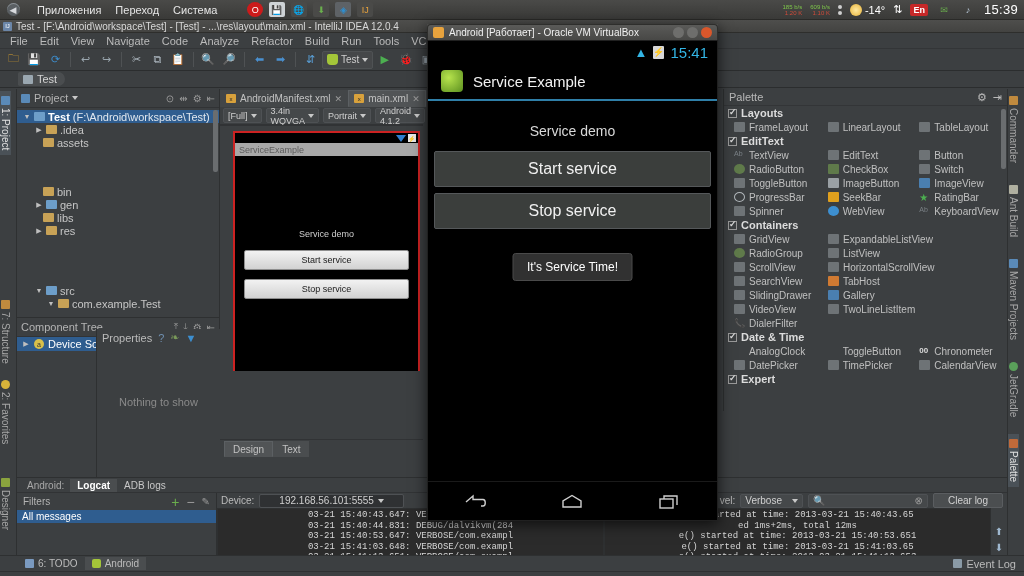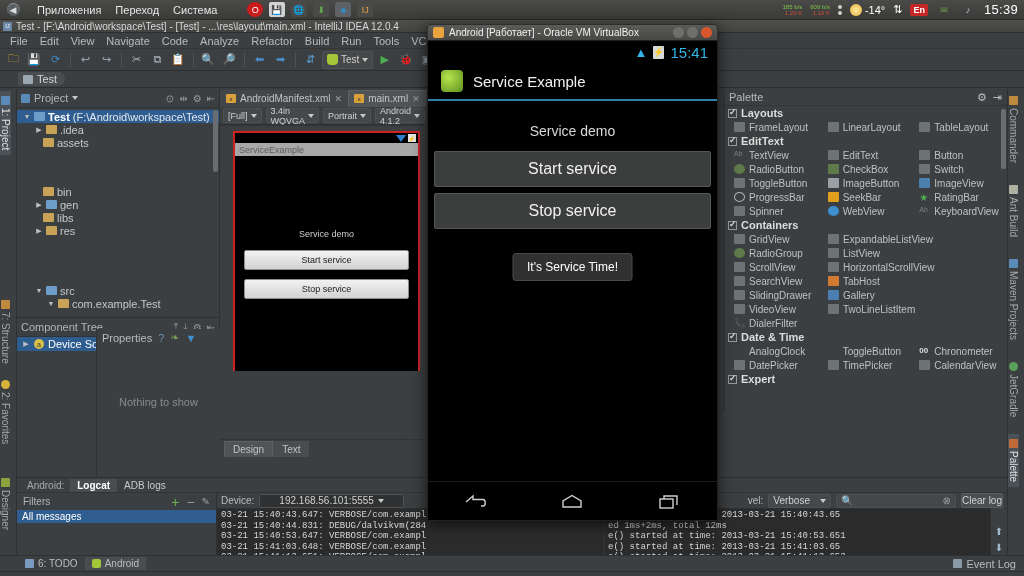--- a/index.html
+++ b/index.html
@@ -159,39 +159,39 @@
   .pal-scroll { position:absolute; right:1px; top:20px; width:5px; height:60px; background:#6a6d6f; border-radius:2px;}
 
   
   .logcat { position:absolute; left:17px; top:388px; width:990px; height:78px;
      background:#3c3f41; border-top:1px solid #2e3031; }
   .lc-tabs { height:15px; display:flex; align-items:center; gap:0; padding-left:4px;
      background:#3c3f41; border-bottom:1px solid #313335;}
   .lc-lbl { font-size:10px; color:#a8a8a8; padding:0 6px; }
   .lc-tab { font-size:10px; color:#c8c8c8; padding:1px 7px; }
   .lc-tab.active { background:#4a4d4f; color:#fff; font-weight:bold;}
-  .lc-main { display:flex; height:63px; }
+  .lc-main { display:flex; height:63px;text-align:center; }
   .lc-filters { width:200px; border-right:1px solid #2e3031; }
   .lcf-head { height:17px; display:flex; align-items:center; padding:0 6px; font-size:10px; color:#b4b4b4;}
   .lcf-acts { margin-left:auto; display:flex; align-items:center; gap:7px; }
   .plus { color:#6aaf4d; font-size:14px; line-height:10px;}
   .minus { color:#9a9a9a; font-size:14px; line-height:10px;}
   .pencil { color:#9a9a9a; font-size:10px; }
   .lcf-sel { height:13px; background:#2f5d8f; color:#fff; font-size:10px;
      display:flex; align-items:center; padding-left:5px; }
   .lc-right { flex:1; display:flex; flex-direction:column; }
   .lc-bar { height:17px; display:flex; align-items:center; gap:5px; padding:0 4px; font-size:10px; }
   .dev-combo { display:flex;align-items:center;gap:4px; height:14px; padding:0 19px;
      border:1px solid #4e5154; background:#2f3133; border-radius:2px; font-size:10px; color:#d0d0d0;}
   .lvl-combo { display:flex;align-items:center;gap:10px; height:14px; padding:0 4px;
      border:1px solid #4e5154; background:#45484a; border-radius:2px; font-size:10px; color:#d0d0d0;}
   .search-box { flex:1; height:14px; border:1px solid #4e5154; background:#45484a; border-radius:2px;
      display:flex; align-items:center; padding:0 4px; gap:4px; font-size:10px; color:#9a9a9a;}
   .clear-log { height:15px; border:1px solid #5a5d60; background:#4b4e50; border-radius:2px;
-     padding:0 0; font-size:10px; color:#d2d2d2; display:flex; align-items:center;}
+     padding:0 14px; font-size:10px; color:#d2d2d2; display:flex; align-items:center;}
   .lc-console { flex:1; background:#2b2b2b; border:1px solid #2e3031; overflow:hidden;
      font-family:"Liberation Mono", monospace; font-size:9px; color:#d6d6d6; line-height:10.6px;
      padding:1px 3px; white-space:pre; position:relative;}
   .lc-side { width:16px; display:flex; flex-direction:column; align-items:center; gap:5px; padding-top:18px;}
   .lcs-ic { font-size:10px; color:#9fb8cf; }
 
   
   .bottom-tabs { position:absolute; left:0; top:535px; width:1024px; height:16px;
      background:#3c3f41; border-top:1px solid #2e3031; display:flex; align-items:center; padding-left:18px; gap:0;}
   .bt { display:flex; align-items:center; gap:4px; font-size:10px; color:#bcbcbc; padding:1px 7px; }

